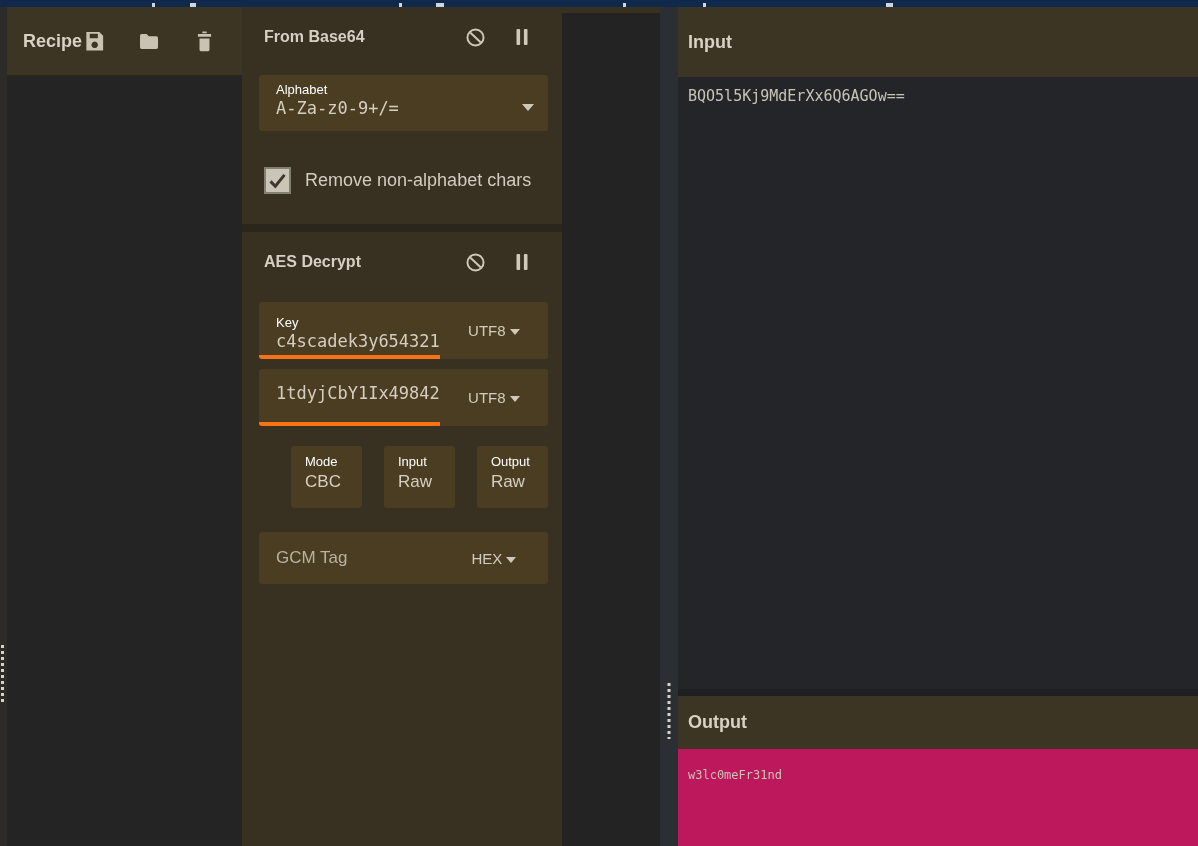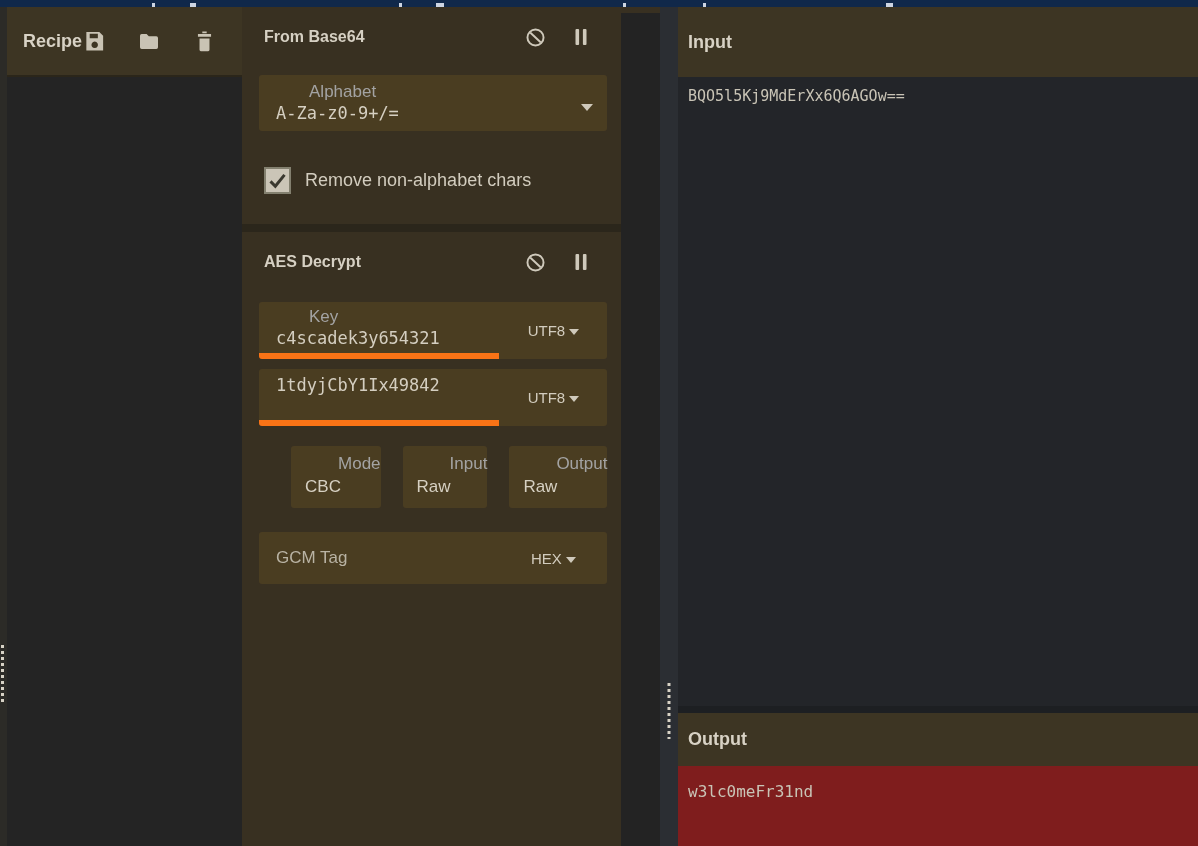--- a/index.html
+++ b/index.html
@@ -33,38 +33,38 @@
 
   .ops { background:#383021; flex:none; }
   .op-sep { height:8px; background:#2b261b; }
 
   .op-header { height:60px; display:flex; align-items:center; padding:0 28px 0 22px; }
   .op-title { font-weight:bold; font-size:16px; color:#d6d0c3; }
   .op-header .spacer { flex:1; }
   .op-icons { display:flex; align-items:center; gap:22px; }
 
   .ing-box { background:#4a3d21; border-radius:3px; margin:0 14px 0 17px; position:relative; }
-  .ing-label { font-size:17px; color:#a3a3a3;margin-left:33px; }
+  .ing-label { font-size:13px; color:#ffffff; }
   .mono { font-family:"DejaVu Sans Mono", monospace; }
 
   .alphabet-box { height:56px; margin-top:8px; padding:7px 14px 0 17px;
     display:flex; align-items:flex-start; }
   .alphabet-box .texts { flex:1; }
   .alphabet-value { font-size:17px; color:#d6d0c2; margin-top:1px; }
   .caret { width:0; height:0; border-left:6px solid transparent; border-right:6px solid transparent;
     border-top:7px solid #cfc9bb; }
   .alphabet-box .caret { margin-top:22px; }
 
   .checkbox-row { display:flex; align-items:center; margin:36px 17px 30px 22px; }
   .checkbox { width:27px; height:27px; background:#cbc5b7; border:2px solid #83806f;
     display:flex; align-items:center; justify-content:center; flex:none; cursor:pointer; }
   .checkbox-label { margin-left:14px; font-size:18px; color:#d2ccbe; }
 
   .kv-row { height:57px; margin-top:10px; display:flex; align-items:stretch; overflow:hidden; }
-  .kv-input { flex:1; padding:5px 0 0 17px; border-bottom:6px solid #f97316; }
+  .kv-input { flex:1; padding:13px 0 0 17px; border-bottom:4px solid #f97316; }
   .kv-value { font-size:17px; color:#d4cec0; margin-top:1px; }
   .kv-select { width:108px; flex:none; display:flex; align-items:center; justify-content:center;
     gap:4px; cursor:pointer; }
   .kv-select .sel-label { font-size:15px; color:#d2ccbe; }
   .kv-select .caret { border-left-width:5px; border-right-width:5px; border-top-width:6px; margin-top:3px; }
 
   .triple-row { display:flex; gap:22px; margin:20px 14px 0 17px;padding-left:32px; }
   .triple-row .ing-box { margin:0; flex:1; height:62px; padding:8px 0 0 14px; }
   .sel-value { font-size:17px; color:#d6d0c2; margin-top:3px; }
 
@@ -74,21 +74,21 @@
 
   .recipe-bottom { flex:1; background:#232323; border-top:6px solid #383021; }
 
   
   .io-pane { width:520px; flex:none; display:flex; flex-direction:column; }
   .io-header { height:70px; padding:0 10px; }
   .input-area { flex:1; background:#232529; color:#c9c4b6; font-size:15px;
     padding:9px 10px; line-height:20px; white-space:pre-wrap; word-break:break-all; cursor:text; }
   .io-gap { height:7px; background:#1d1f22; }
   .output-header { height:53px; padding:0 10px; }
-  .output-area { height:80px; background:#7f1d1d; color:#c9c4b6; font-size:16px;
+  .output-area { height:97px; background:#be185d; color:#c9c4b6; font-size:12px;
     padding:16px 10px; line-height:20px; white-space:pre-wrap; cursor:text; }
 
   svg { display:block; }
 </style>
 </head>
 <body>
 
 <div class="screen">
 
   <div class="browser-strip">

